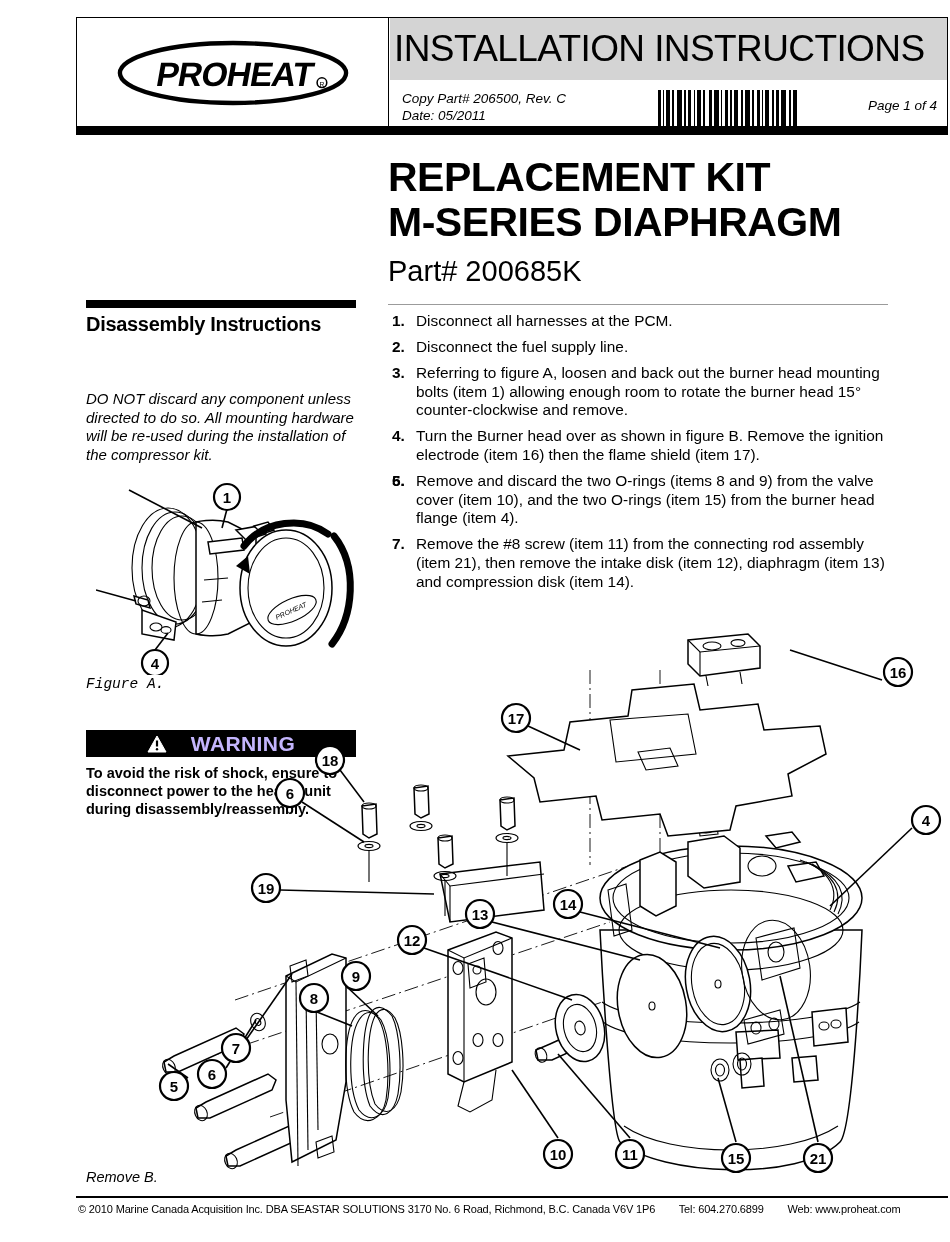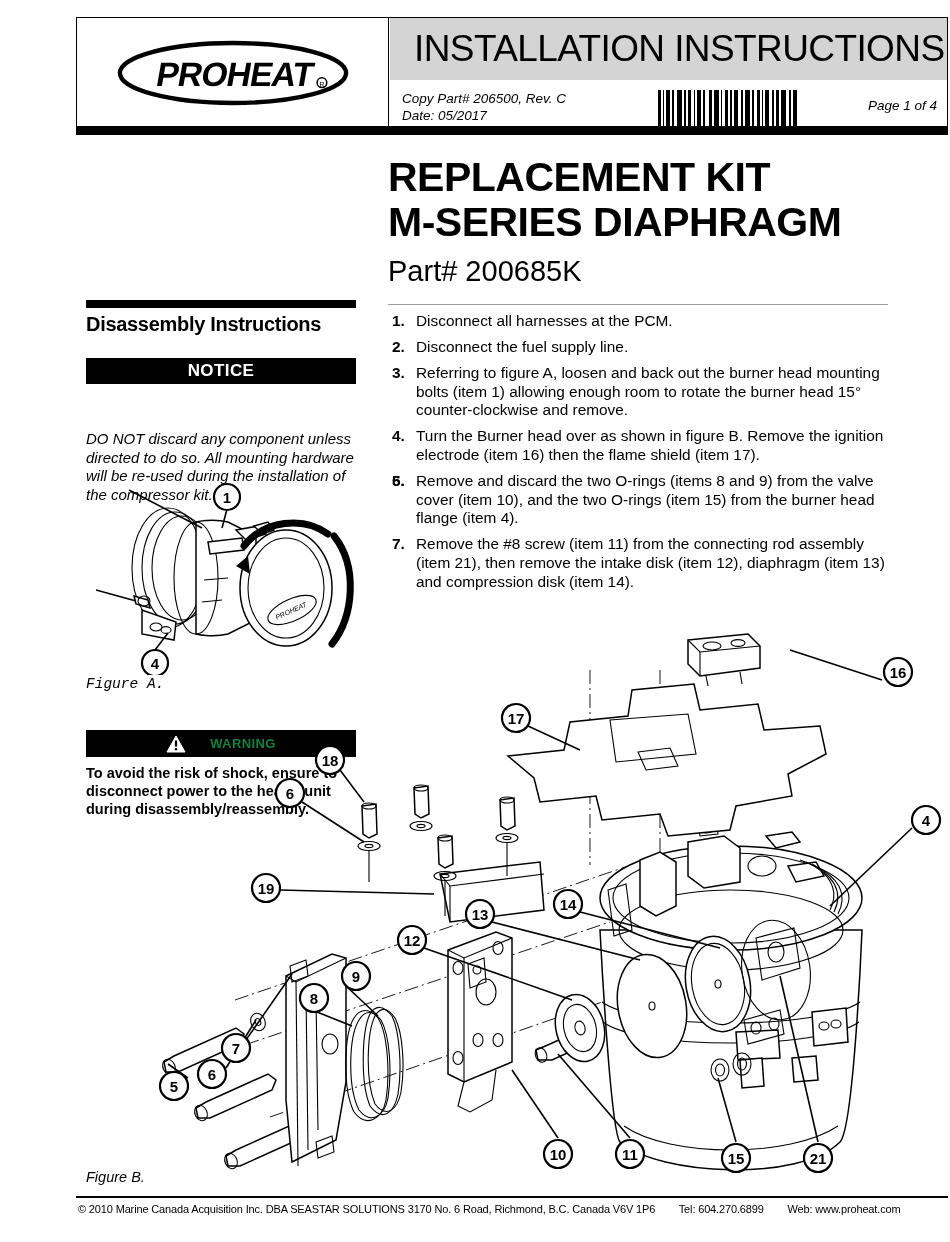--- a/index.html
+++ b/index.html
@@ -63,21 +63,21 @@
     width: 557px;
     height: 62px;
     background: #d4d4d4;
     display: flex;
     align-items: center;
     overflow: hidden;
   }
   .header-title-band span {
     font-size: 37px;
     letter-spacing: -0.6px;
-    padding-left: 24px;
+    padding-left: 4px;
     white-space: nowrap;
     font-weight: 400;
   }
   .header-meta {
     position: absolute;
     left: 0;
     top: 62px;
     width: 557px;
     height: 48px;
     background: #fff;
@@ -186,33 +186,32 @@
     letter-spacing: 0.4px;
   }
   .notice-body {
     position: absolute;
     left: 86px;
     top: 390px;
     width: 276px;
     font-style: italic;
     font-size: 15px;
     line-height: 18.5px;
-    margin-top: 40px;
   }
 
   
   .warning-bar {
     position: absolute;
     left: 86px;
     top: 730px;
     width: 270px;
     height: 27px;
     background: #000;
-    color: #15803d;
-    font-size: 13px;
+    color: #c4b5fd;
+    font-size: 21px;
     font-weight: bold;
     display: flex;
     align-items: center;
     justify-content: center;
     gap: 24px;
     letter-spacing: 0.4px;
   }
   .warn-tri { display:block; }
   .warning-body {
     position: absolute;
@@ -310,21 +309,21 @@
       </svg>
     </div>
 
     <div class="header-right">
       <div class="header-title-band">
         <span>INSTALLATION INSTRUCTIONS</span>
       </div>
       <div class="header-meta">
         <div class="header-copy">
           <div>Copy Part# 206500, Rev. C</div>
-          <div>Date: 05/2017</div>
+          <div>Date: 05/2011</div>
         </div>
         <div class="barcode">
           <i style="width:3px"></i>
             <i style="width:2px;background:#fff"></i>
           <i style="width:1px"></i>
             <i style="width:2px;background:#fff"></i>
           <i style="width:4px"></i>
             <i style="width:2px;background:#fff"></i>
           <i style="width:2px"></i>
             <i style="width:3px;background:#fff"></i>
@@ -383,23 +382,20 @@
   <div class="title-block">
     <div class="doc-title">REPLACEMENT KIT</div>
     <div class="doc-title">M-SERIES DIAPHRAGM</div>
     <div class="doc-partno">Part# 200685K</div>
   </div>
 
   <div class="left-head-bar"></div>
   <div class="right-head-rule"></div>
   <div class="section-head">Disassembly Instructions</div>
 
-  <div class="notice-bar">
-    <span>NOTICE</span>
-  </div>
   <div class="notice-body">DO NOT discard any component unless directed to do so. All mounting hardware will be re-used during the installation of the compressor kit.</div>
 
   <svg id="figA" class="fig-svg" width="262" height="205" viewBox="0 0 262 205">
 
     <ellipse cx="72" cy="98" rx="36" ry="60" class="part-thin"></ellipse>
     <ellipse cx="79" cy="98" rx="33" ry="56" class="part-thin"></ellipse>
     <ellipse cx="86" cy="98" rx="30" ry="52" class="part-thin"></ellipse>
 
     <path d="M46 140 L46 164 L78 170 L80 152 Z" class="part"></path>
     <ellipse cx="60" cy="157" rx="6" ry="4" class="part-thin"></ellipse>
@@ -691,21 +687,21 @@
         <text x="418" y="530" class="co-text">10</text>
       <circle cx="490" cy="524" r="14" class="co-circle"></circle>
         <text x="490" y="530" class="co-text">11</text>
       <circle cx="596" cy="528" r="14" class="co-circle"></circle>
         <text x="596" y="534" class="co-text">15</text>
       <circle cx="678" cy="528" r="14" class="co-circle"></circle>
         <text x="678" y="534" class="co-text">21</text>
     </g>
   </svg>
 
-  <div class="fig-label" id="fig-b-label">Figure B.</div>
+  <div class="fig-label" id="fig-b-label">Remove B.</div>
 
   <div class="footer-rule"></div>
   <div class="footer-text">
     <span>© 2010 Marine Canada Acquisition Inc. DBA SEASTAR SOLUTIONS  3170 No. 6 Road, Richmond, B.C. Canada V6V 1P6</span>
     <span class="sep"></span>
     <span>Tel: 604.270.6899</span>
     <span class="sep"></span>
     <span>Web: </span><b>www.proheat.com</b>
   </div>
 

